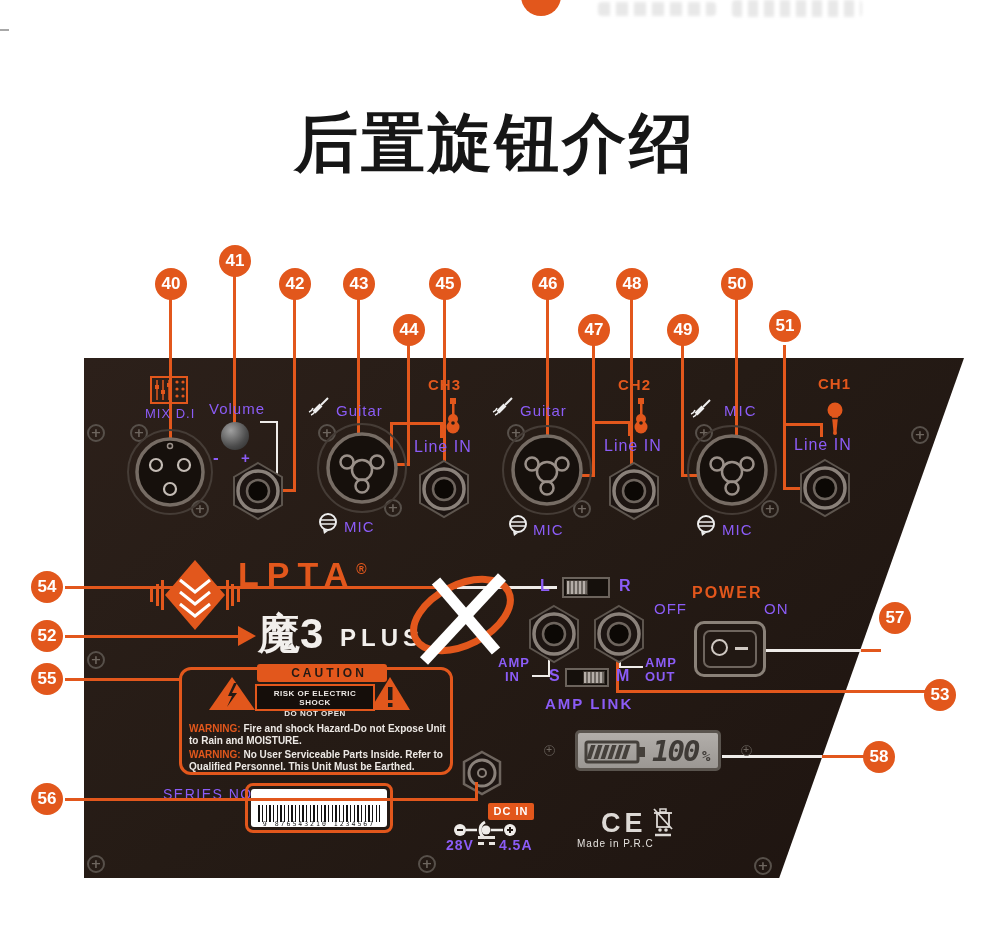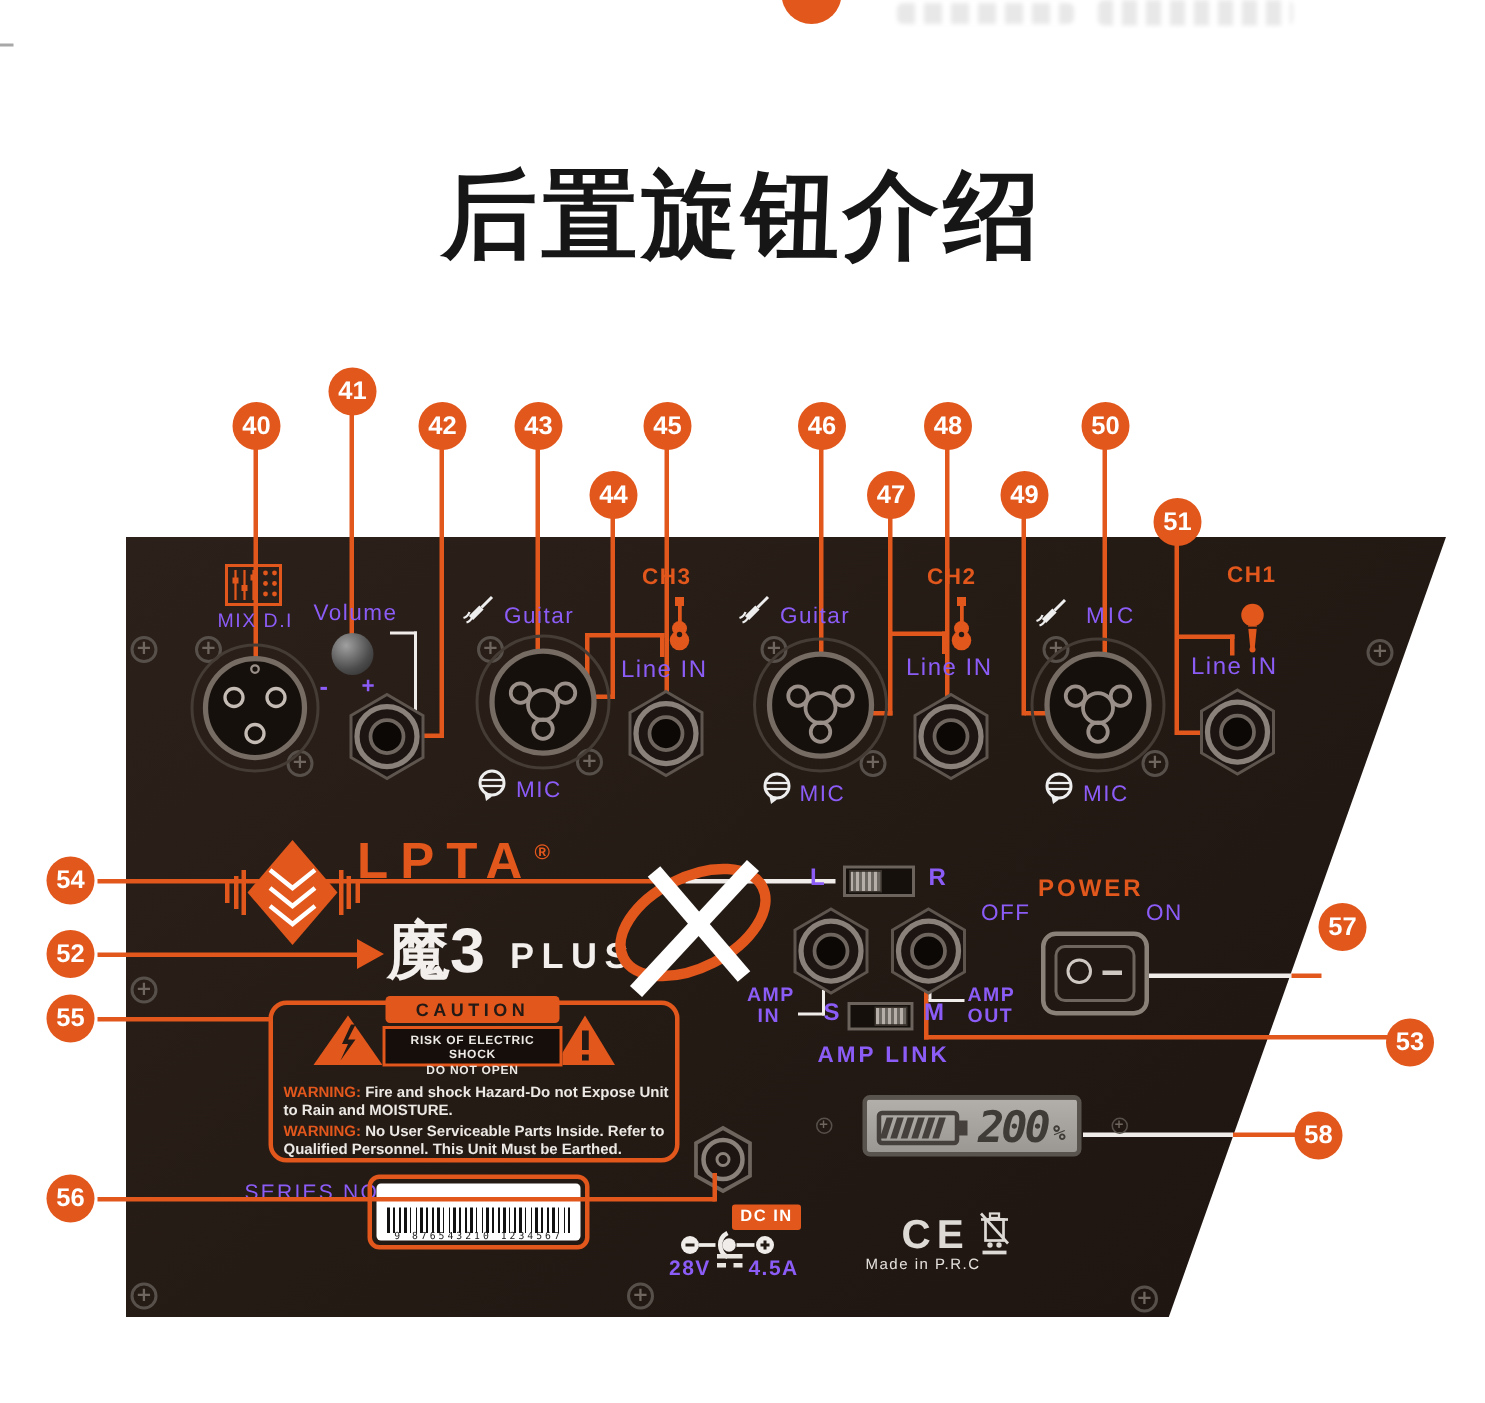--- a/index.html
+++ b/index.html
@@ -92,21 +92,21 @@
   <div class="callout" style="left:219px;top:245px;">41</div>
   <div class="callout" style="left:279px;top:268px;">42</div>
   <div class="callout" style="left:343px;top:268px;">43</div>
   <div class="callout" style="left:393px;top:314px;">44</div>
   <div class="callout" style="left:429px;top:268px;">45</div>
   <div class="callout" style="left:532px;top:268px;">46</div>
   <div class="callout" style="left:578px;top:314px;">47</div>
   <div class="callout" style="left:616px;top:268px;">48</div>
   <div class="callout" style="left:667px;top:314px;">49</div>
   <div class="callout" style="left:721px;top:268px;">50</div>
-  <div class="callout" style="left:769px;top:332px;">51</div>
+  <div class="callout" style="left:769px;top:310px;">51</div>
   <div class="callout" style="left:31px;top:571px;">54</div>
   <div class="callout" style="left:31px;top:620px;">52</div>
   <div class="callout" style="left:31px;top:663px;">55</div>
   <div class="callout" style="left:31px;top:783px;">56</div>
   <div class="callout" style="left:879px;top:602px;">57</div>
   <div class="callout" style="left:924px;top:679px;">53</div>
   <div class="callout" style="left:863px;top:741px;">58</div>
 
   <div class="screw" style="left:87px;top:424px;"></div>
   <div class="screw" style="left:130px;top:424px;"></div>
@@ -331,21 +331,21 @@
               background:#211813;box-sizing:border-box;z-index:3;">
     <div class="abs" style="left:6px;top:6px;width:54px;height:38px;border:2.5px solid #6e655e;border-radius:7px;box-sizing:border-box;">
       <div class="abs" style="left:6px;top:7px;width:17px;height:17px;border:2.5px solid #cfc8c2;border-radius:50%;box-sizing:border-box;"></div>
       <div class="abs" style="left:30px;top:15px;width:13px;height:3px;background:#cfc8c2;"></div>
     </div>
   </div>
 
   <div class="abs" style="left:179px;top:667px;width:274px;height:108px;border:3px solid #e2571c;border-radius:12px;
               box-sizing:border-box;z-index:3;"></div>
   <div class="abs" style="left:257px;top:664px;width:116px;height:18px;background:#e2571c;border-radius:3px;z-index:4;
-              color:#241a15;font:bold 12px/18px 'Liberation Sans',sans-serif;text-align:center;letter-spacing:3px;">CAUTION</div>
+              color:#241a15;font:bold 12px/18px 'Liberation Sans',sans-serif;text-align:center;letter-spacing:3px;padding-left:14px;">CAUTION</div>
   <svg class="z4" style="left:207px;top:676px;" width="50" height="36" viewBox="0 0 50 36">
     <polygon points="25,1 48,34 2,34" fill="#e2571c"></polygon>
     <polygon points="27,7 21,20 25,20 20,31 30,17 25,17 30,7" fill="#241a15"></polygon>
   </svg>
   <svg class="z4" style="left:368px;top:676px;" width="44" height="36" viewBox="0 0 44 36">
     <polygon points="22,1 42,34 2,34" fill="#e2571c"></polygon>
     <rect x="20" y="11" width="4.5" height="13" fill="#241a15"></rect>
     <rect x="20" y="27" width="4.5" height="4" fill="#241a15"></rect>
   </svg>
   <div class="abs" style="left:255px;top:684px;width:120px;height:27px;border:2px solid #e2571c;background:#150e0a;
@@ -401,21 +401,21 @@
       <rect x="55" y="8" width="6" height="10" fill="#45403b"></rect>
       <g transform="skewX(-18)" fill="#45403b">
         <rect x="9" y="6" width="4.5" height="14"></rect>
           <rect x="16" y="6" width="4.5" height="14"></rect>
         <rect x="23" y="6" width="4.5" height="14"></rect>
           <rect x="30" y="6" width="4.5" height="14"></rect>
         <rect x="37" y="6" width="4.5" height="14"></rect>
           <rect x="44" y="6" width="4.5" height="14"></rect>
       </g>
     </svg>
-    <div class="abs" style="left:74px;top:1px;font:bold italic 29px 'DejaVu Sans Mono',monospace;color:#3f3b37;letter-spacing:-2px;">200</div>
+    <div class="abs" style="left:74px;top:1px;font:bold italic 29px 'DejaVu Sans Mono',monospace;color:#3f3b37;letter-spacing:-2px;">100</div>
     <div class="abs" style="left:124px;top:15px;font:bold 14px 'DejaVu Sans Mono',monospace;color:#3f3b37;">%</div>
   </div>
 
   <div class="ptxt" style="left:601px;top:808px;font-size:27px;font-weight:bold;letter-spacing:4px;color:#ddd9d5;">CE</div>
   <svg style="left:652px;top:805px;" width="22" height="36" viewBox="0 0 22 36">
     <rect x="5" y="8" width="12" height="14" fill="none" stroke="#ddd9d5" stroke-width="1.8"></rect>
     <line x1="2" y1="8" x2="20" y2="8" stroke="#ddd9d5" stroke-width="1.8"></line>
     <rect x="8" y="4" width="6" height="3" fill="none" stroke="#ddd9d5" stroke-width="1.5"></rect>
     <circle cx="8" cy="25" r="1.8" fill="#ddd9d5"></circle>
       <circle cx="14" cy="25" r="1.8" fill="#ddd9d5"></circle>

